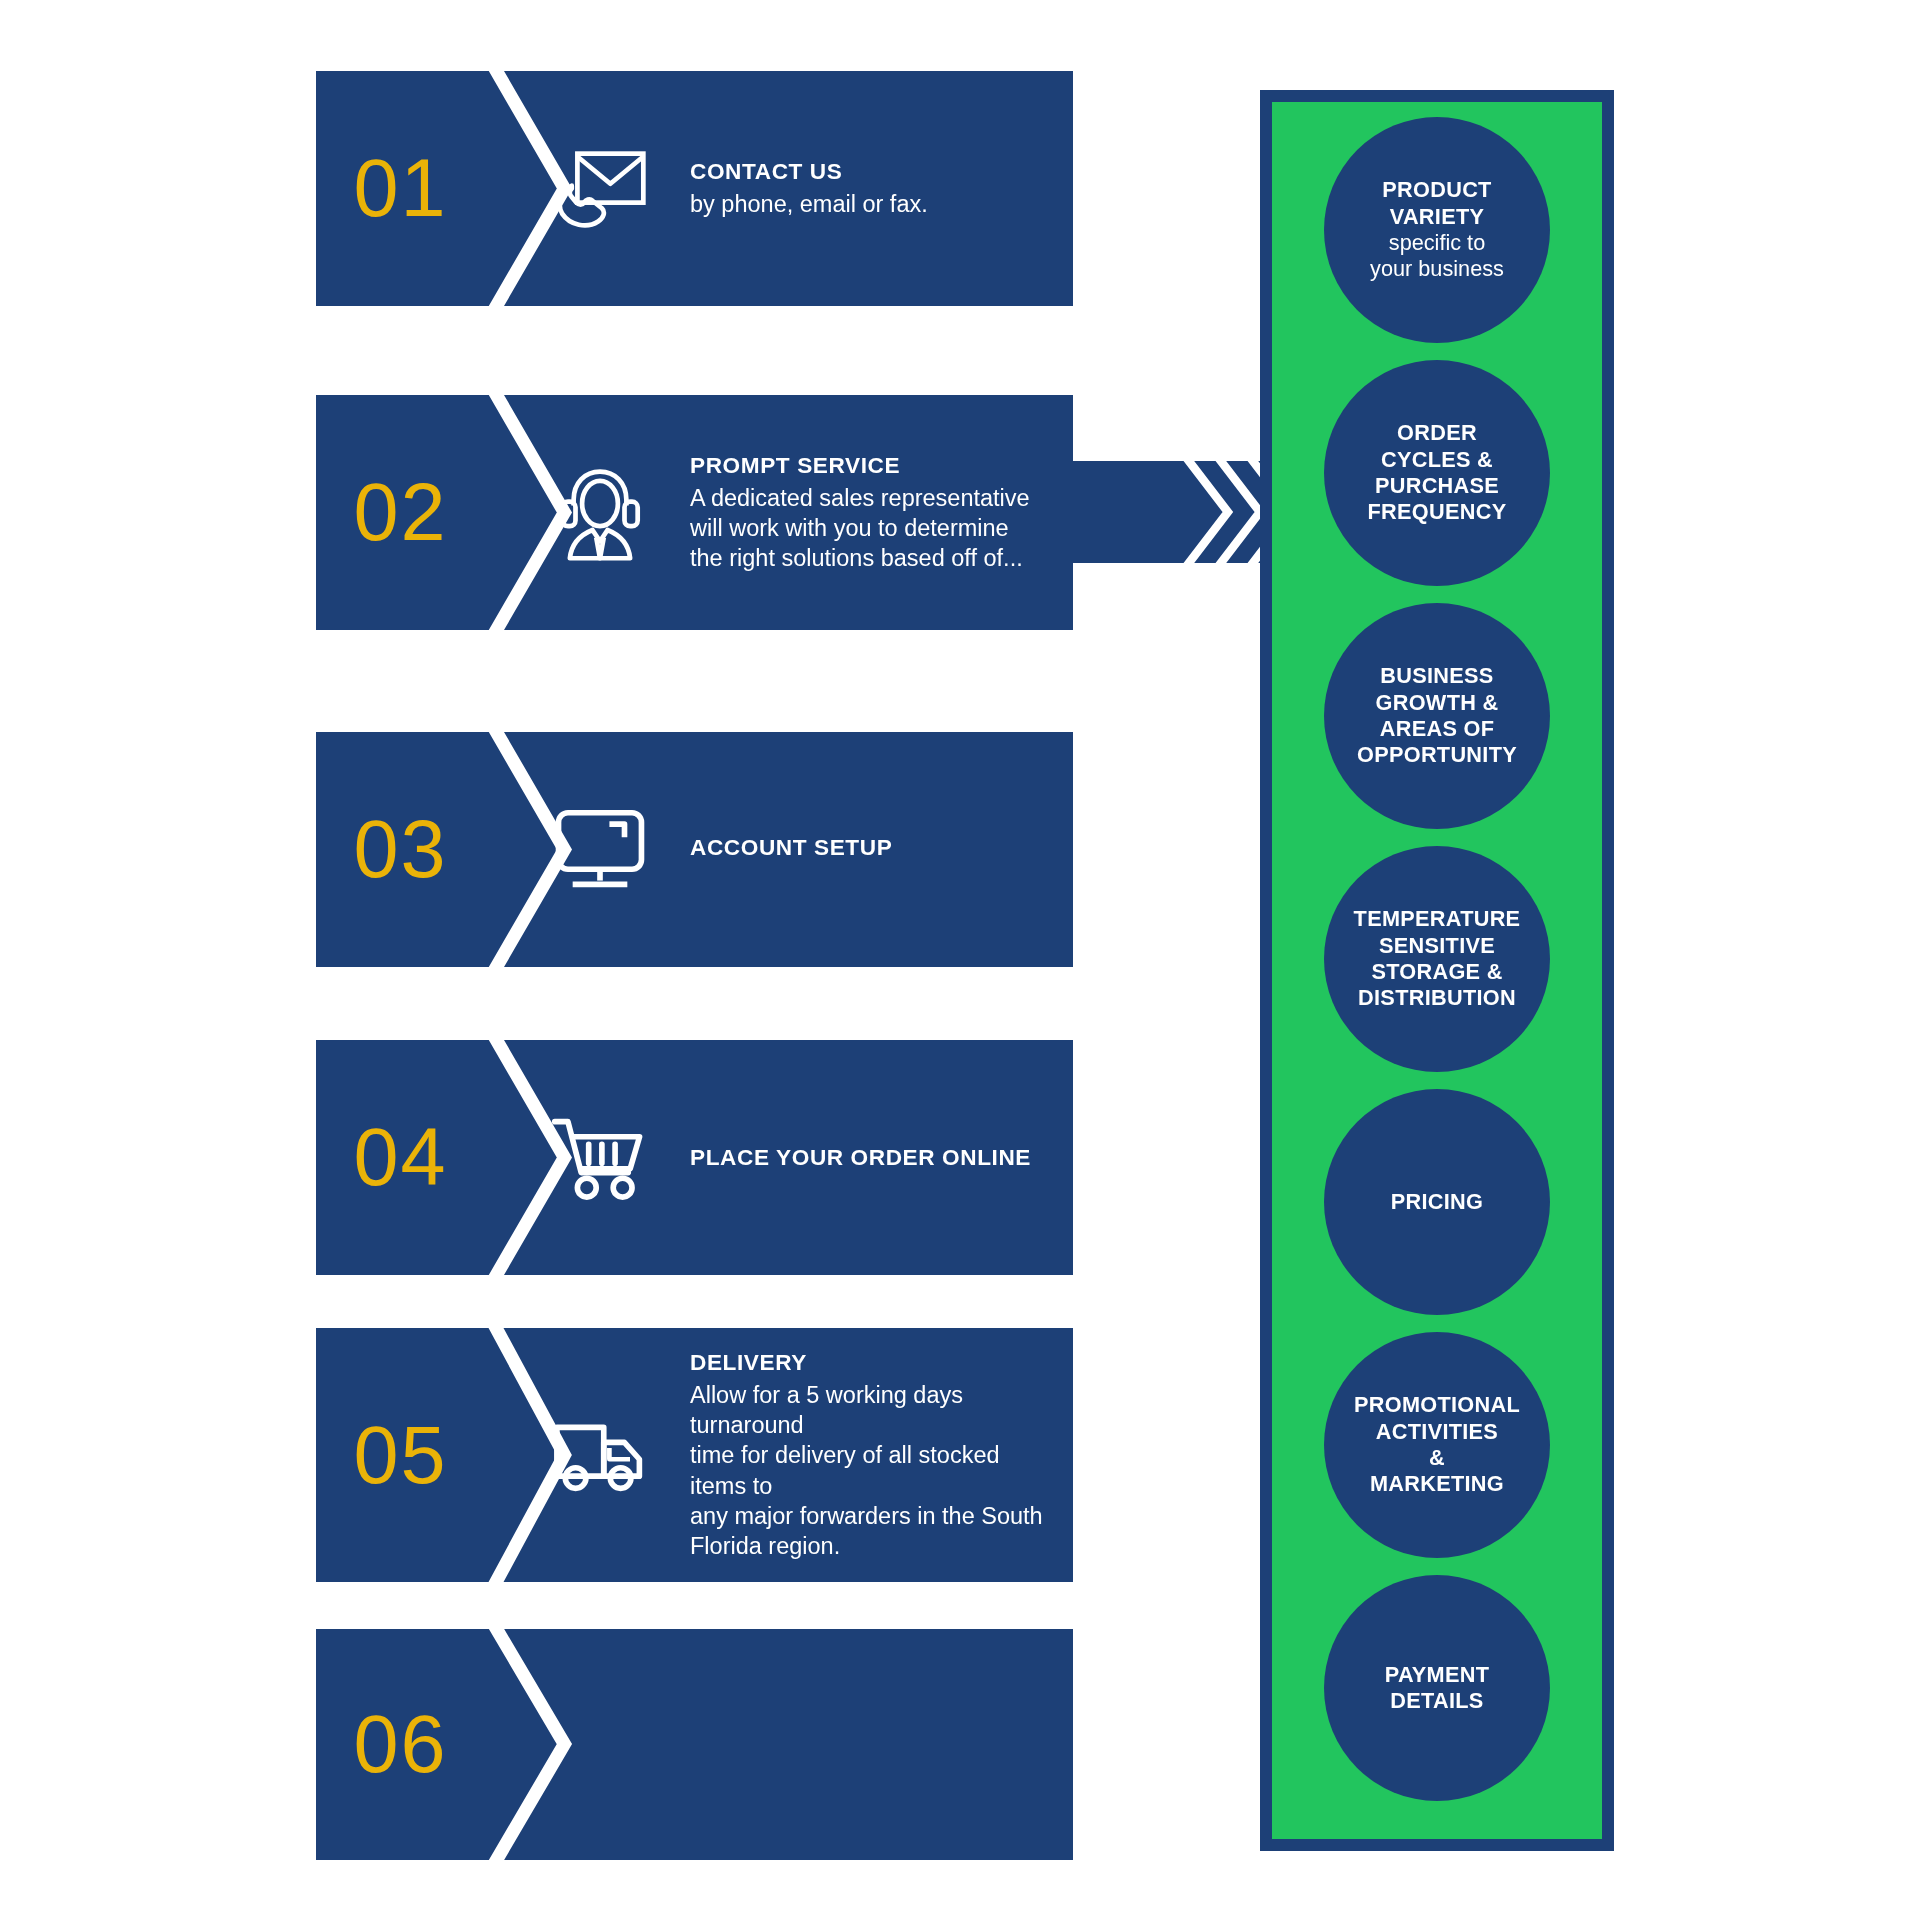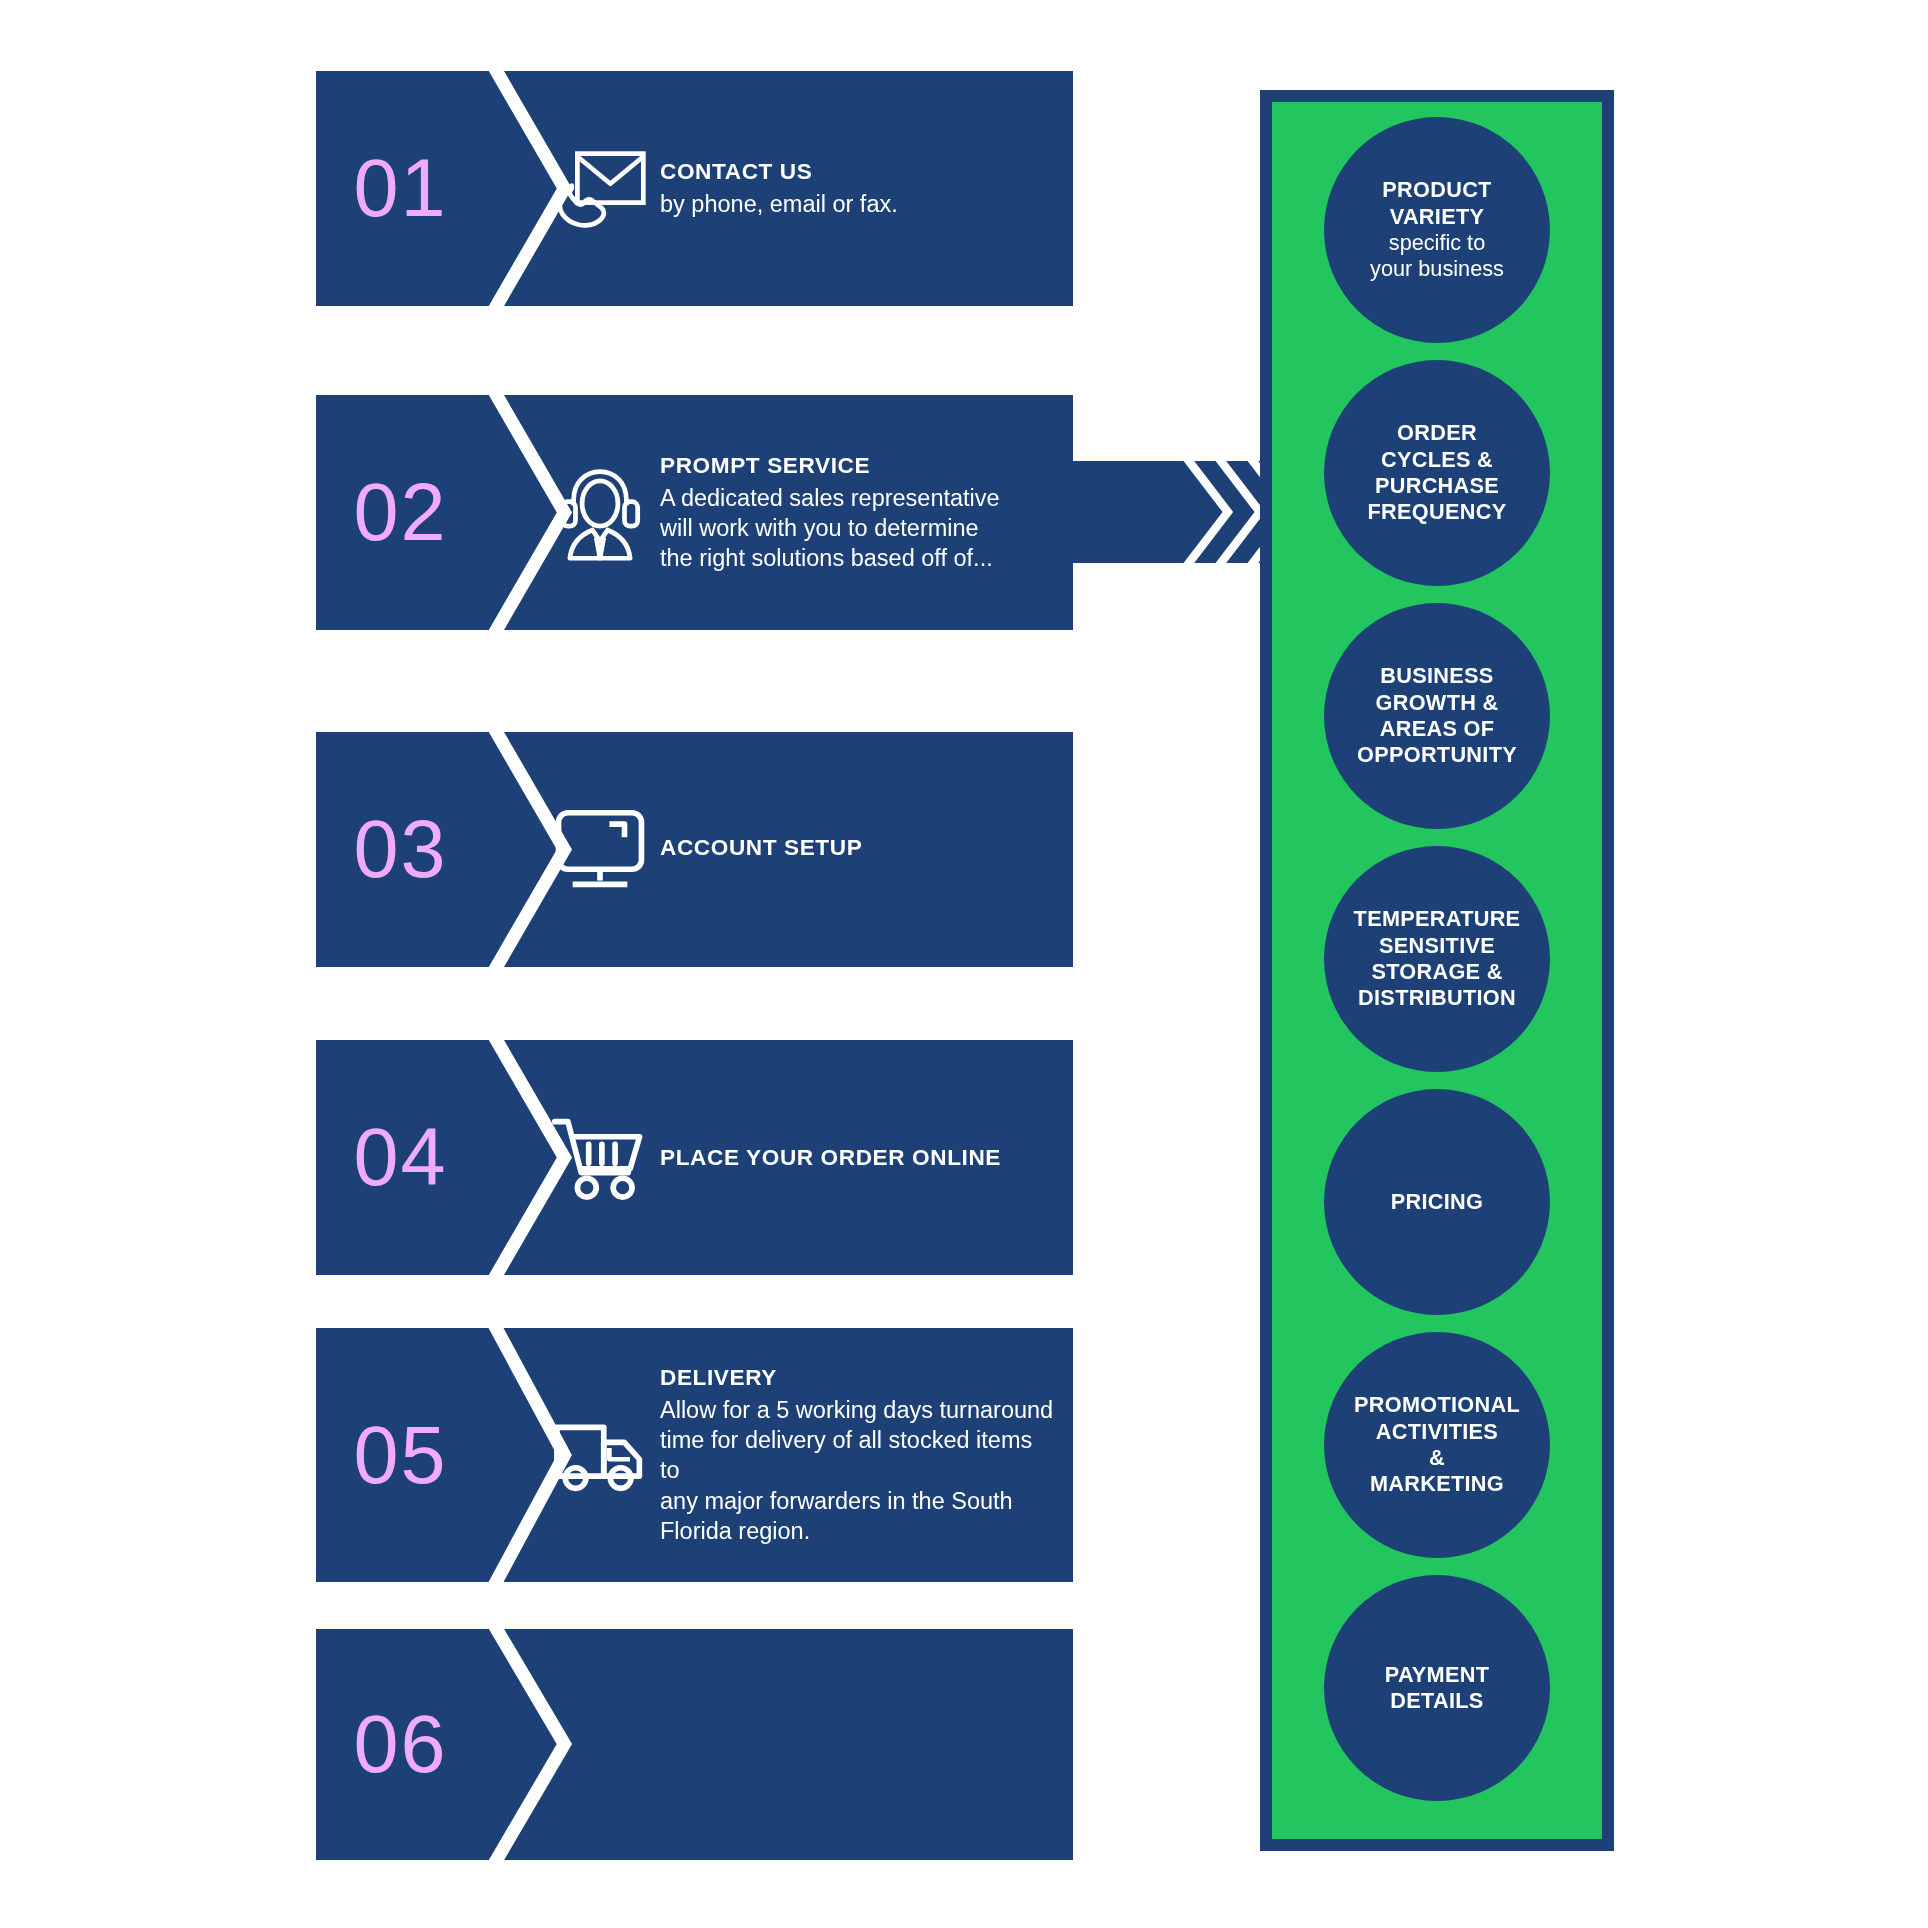--- a/index.html
+++ b/index.html
@@ -54,36 +54,36 @@
 
   .step-number {
     position: absolute;
     left: 0;
     top: 0;
     width: 169px;
     height: 100%;
     display: flex;
     align-items: center;
     justify-content: center;
-    color: #f0abfc;
+    color: #eab308;
     font-size: 81px;
     font-weight: 400;
     letter-spacing: 1.9px;
     line-height: 1;
   }
 
   .step-body {
     position: absolute;
     left: 232px;
     top: 0;
     right: 0;
     height: 100%;
     display: flex;
     align-items: center;
-    gap: 8px;
+    gap: 38px;
     padding-right: 15px;
     box-sizing: border-box;
   }
 
   .step-icon {
     flex: 0 0 auto;
     width: 104px;
     height: 104px;
     display: flex;
     align-items: center;

